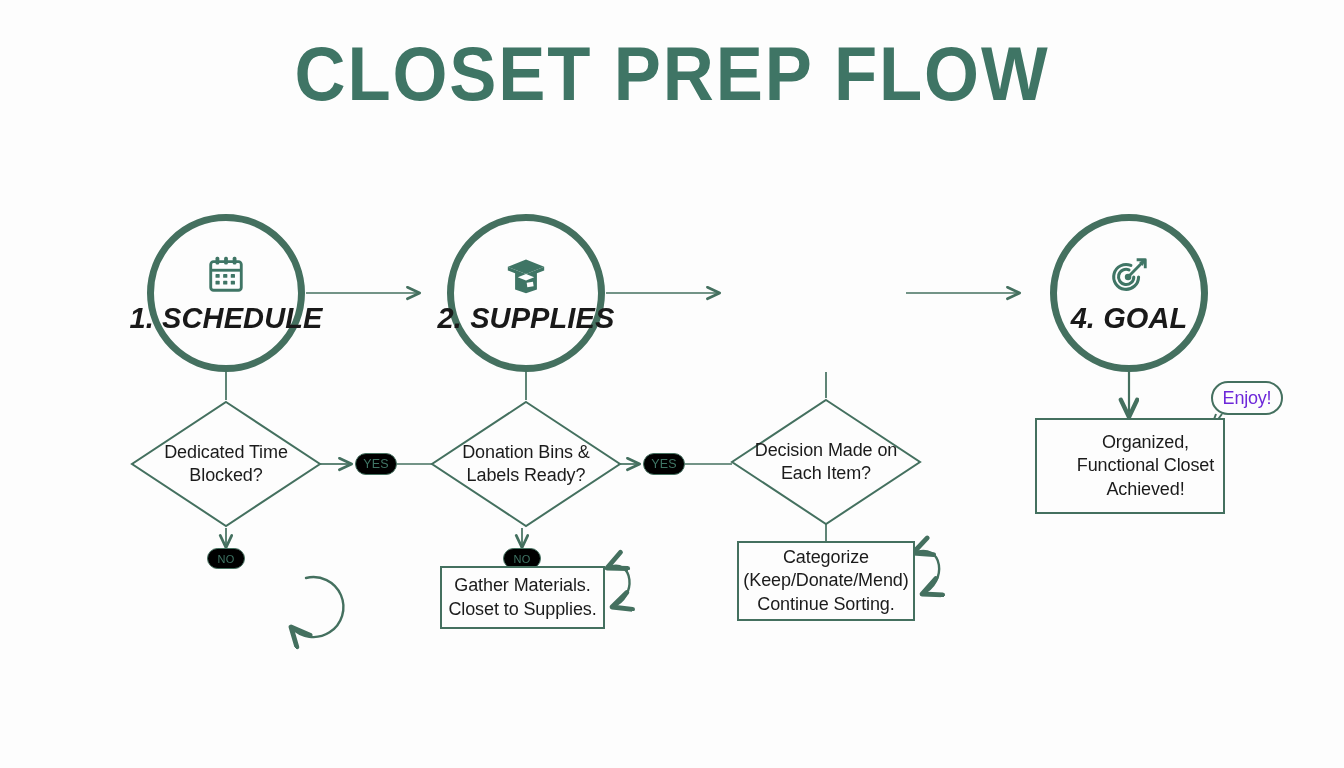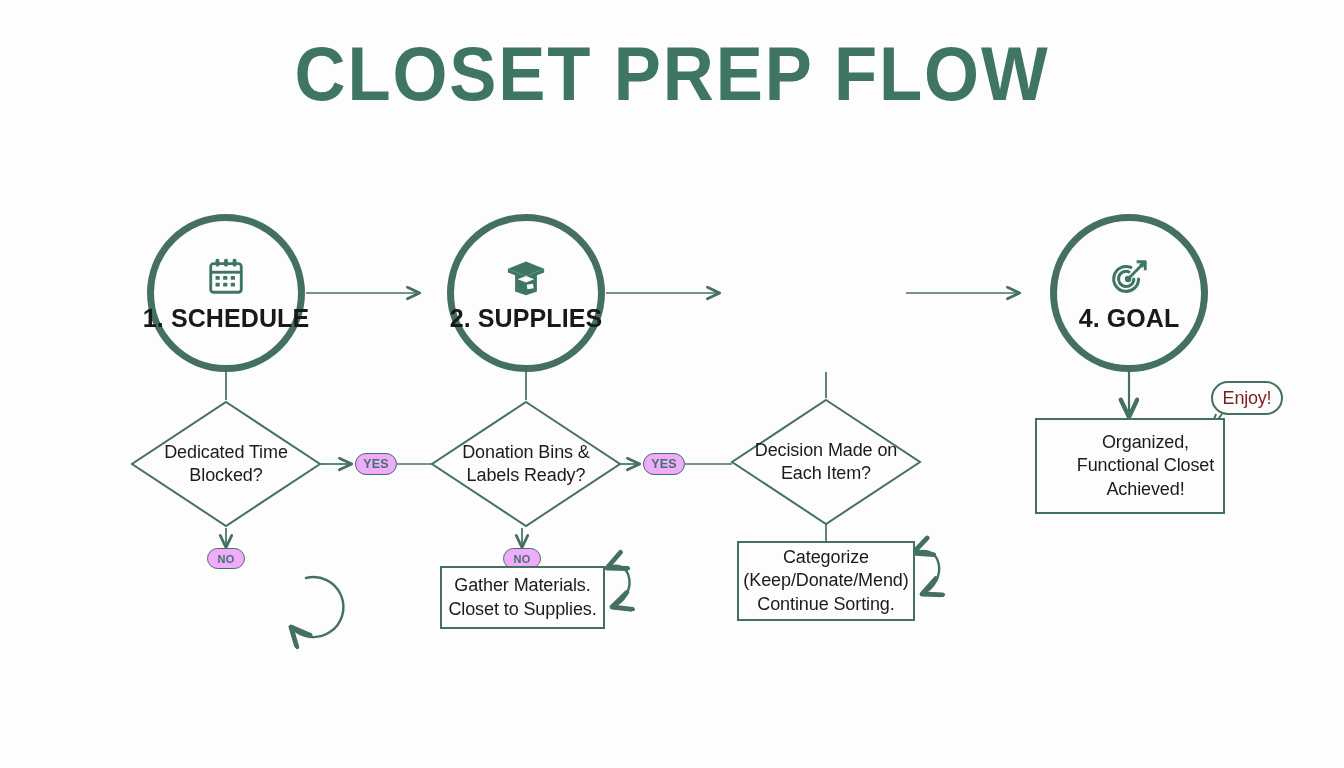--- a/index.html
+++ b/index.html
@@ -57,25 +57,26 @@
   }
   .circle-icon {
     width: 46px;
     height: 46px;
     margin-bottom: 4px;
     display: flex;
     align-items: center;
     justify-content: center;
   }
   .circle-label {
-    font-size: 25px;
+    font-size: 29px;
     font-weight: bold;
     color: #191919;
     letter-spacing: 0.1px;
     white-space: nowrap;
+    font-style: italic;
   }
 
   
   .diamond-wrap {
     position: absolute;
   }
   .diamond-wrap svg {
     position: absolute;
     left: 0;
     top: 0;
@@ -110,27 +111,27 @@
     color: #1b1b1b;
     line-height: 1.31;
     letter-spacing: -0.1px;
   }
 
   
   .pill {
     position: absolute;
     border: 1.7px solid #44705f;
     border-radius: 999px;
-    background: #f0abfc;
+    background: #000000;
     box-sizing: border-box;
     display: flex;
     align-items: center;
     justify-content: center;
     color: #3f7565;
-    font-weight: bold;
+    font-weight: normal;
     text-align: right;
   }
   .pill-yes {
     width: 42px;
     height: 22px;
     font-size: 12.5px;
     letter-spacing: 0.2px;
   }
   .pill-no {
     width: 38px;
@@ -147,21 +148,21 @@
     width: 72px;
     height: 34px;
     border: 2px solid #44705f;
     border-radius: 17px;
     background: #fdfdfd;
     box-sizing: border-box;
     display: flex;
     align-items: center;
     justify-content: center;
     font-size: 18px;
-    color: #7f1d1d;
+    color: #6d28d9;
     letter-spacing: -0.2px;
   }
 </style>
 </head>
 <body>
 
 <div id="canvas">
 
   <div id="title">CLOSET PREP FLOW</div>
 

